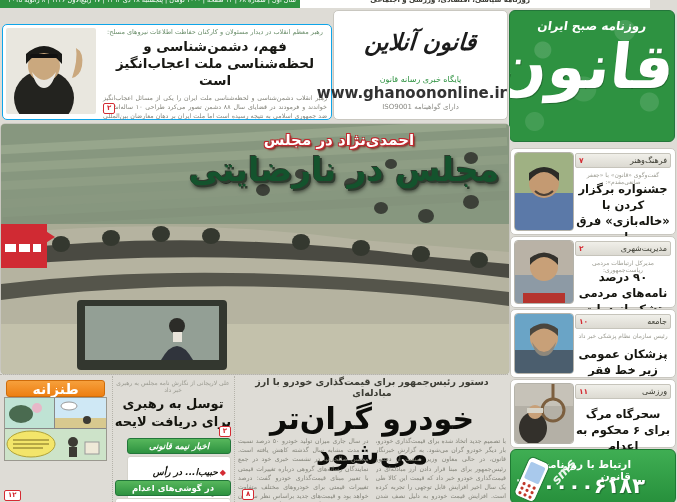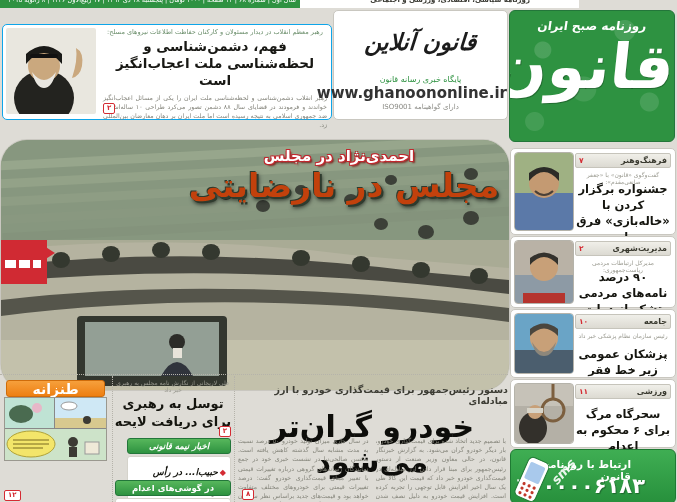--- a/index.html
+++ b/index.html
@@ -1,21 +1,21 @@
 <!DOCTYPE html>
 <html lang="fa" dir="rtl"><head>
 <meta charset="utf-8">
 <style>
   html,body{margin:0;padding:0;background:#888;}
   .page{position:relative;width:677px;height:502px;background:#dedcd6;overflow:hidden;
         font-family:"DejaVu Sans",sans-serif;direction:rtl;margin:0 auto;}
   .abs{position:absolute;}
   .box{background:#fff;border:1px solid #c9c7c0;border-radius:5px;}
   
-  .topbar{left:0;top:0;width:579px;height:8px;overflow:hidden;background:#fff;}
+  .topbar{left:0;top:0;width:642px;height:8px;overflow:hidden;background:#fff;padding-left:8px;}
   .topbar-green{position:absolute;left:0;top:0;width:300px;height:8px;background:#2e9241;}
   .topbar-details{position:absolute;left:4px;top:-4px;width:292px;color:#fff;font-size:6.5px;
         white-space:nowrap;overflow:hidden;}
   .topbar-slogan{position:absolute;left:310px;top:-4px;width:220px;color:#3a3a33;font-size:7px;
         font-weight:bold;white-space:nowrap;direction:rtl;}
   
   .leader{left:2px;top:24px;width:328px;height:94px;border:1px solid #0ea5e9;}
   .leader-photo{position:absolute;right:auto;left:3px;top:3px;width:90px;height:86px;
         border-radius:2px;overflow:hidden;}
   .leader-text{position:absolute;right:4px;top:3px;left:100px;}
@@ -40,52 +40,52 @@
           radial-gradient(circle at 70% 15%, rgba(255,255,255,.12) 0 10px, transparent 11px),
           radial-gradient(circle at 45% 60%, rgba(255,255,255,.10) 0 12px, transparent 13px),
           radial-gradient(circle at 85% 70%, rgba(255,255,255,.12) 0 9px, transparent 10px),
           radial-gradient(circle at 15% 85%, rgba(255,255,255,.10) 0 9px, transparent 10px),
           #2e9241;
         border:1px solid #23763a;color:#fff;text-align:center;overflow:hidden;}
   .masthead-tagline{font-size:12px;font-weight:bold;margin-top:8px;transform:skewX(-8deg);}
   .masthead-title{font-size:62px;font-weight:bold;line-height:64px;margin-top:2px;
         transform:skewX(-6deg);text-shadow:1px 1px 0 rgba(0,0,0,.25);}
   
-  .mainphoto{left:0;top:139px;width:508px;height:250px;overflow:hidden;border-radius:27px;}
+  .mainphoto{left:0;top:123px;width:508px;height:250px;overflow:hidden;}
   .story-kicker{position:absolute;top:7px;right:40px;width:260px;text-align:center;
         color:#fff;font-weight:bold;font-size:15px;
         text-shadow:1px 1px 0 #c1272d,-1px -1px 0 #c1272d,1px -1px 0 #c1272d,-1px 1px 0 #c1272d,2px 2px 2px rgba(120,0,0,.8);}
   .story-headline{position:absolute;top:26px;right:0;width:330px;text-align:center;
-        color:#c2410c;font-weight:bold;font-size:33px;
+        color:#14532d;font-weight:bold;font-size:33px;
         text-shadow:2px 2px 0 #2e3b2e,-1px -1px 0 #2e3b2e,2px 3px 4px rgba(0,0,0,.7);}
   
   .card{left:510px;width:164px;}
   .card-head{position:absolute;top:4px;right:4px;left:64px;height:13px;border-radius:2px;
         background:linear-gradient(#f0efe9,#dcdad2);border:1px solid #c6c4bb;
         display:flex;align-items:center;justify-content:space-between;padding:0 3px;}
-  .card-sec{font-size:8px;font-weight:bold;color:#3a3a30;}
+  .card-sec{font-size:8px;font-weight:normal;color:#3a3a30;}
   .card-num{font-size:7.5px;font-weight:bold;color:#d42b33;}
   .card-kick{position:absolute;top:22px;right:4px;left:64px;font-size:6px;color:#9a9a90;
         text-align:center;}
   .card-hl{position:absolute;top:32px;right:4px;left:64px;font-size:11.5px;font-weight:bold;
         color:#15150f;text-align:center;line-height:16px;}
   .card-photo{position:absolute;left:3px;top:3px;bottom:3px;width:58px;border-radius:4px;
         overflow:hidden;border:1px solid #b5b3aa;}
   
   .sms{left:510px;top:449px;width:164px;height:53px;border-radius:6px;
         background:linear-gradient(#3fae53,#27903c);border:1px solid #1f7a33;overflow:hidden;}
   .sms-label{position:absolute;top:8px;right:44px;color:#fff;font-weight:bold;font-size:10.5px;}
   .sms-number{position:absolute;top:24px;right:30px;left:40px;color:#fff;font-weight:bold;
         font-size:21px;text-align:center;letter-spacing:1px;text-shadow:1px 1px 1px rgba(0,0,0,.3);}
   .sms-sms{position:absolute;top:14px;left:38px;color:#fff;font-size:13px;font-style:italic;
         transform:rotate(-48deg);font-weight:bold;opacity:.9;}
   
   .bottom-rule{left:0;top:374px;width:508px;border-top:1px dotted #b5b3aa;}
   .car{left:236px;top:376px;width:272px;height:126px;}
-  .car-kicker{font-size:9.5px;font-weight:bold;color:#3c3c34;margin-top:8px;}
+  .car-kicker{font-size:9.5px;font-weight:bold;color:#3c3c34;text-align:center;margin-top:0;}
   .car-hl{font-size:30px;font-weight:bold;color:#0d0d0a;text-align:center;margin-top:3px;
         letter-spacing:-1px;}
   .car-cols{position:absolute;top:60px;right:2px;left:2px;bottom:0;display:flex;gap:7px;}
   .car-col{flex:1;font-size:6.2px;color:#84847a;text-align:justify;line-height:9.2px;overflow:hidden;}
   .car-badge{position:absolute;left:6px;bottom:2px;}
   .vsep{border-left:1px dotted #b5b3aa;top:376px;height:126px;width:0;}
   .budget{left:113px;top:376px;width:120px;height:126px;}
   .budget-kicker{font-size:6px;color:#9a9a90;text-align:center;margin-top:3px;}
   .budget-hl{font-size:13px;font-weight:bold;color:#15150f;text-align:center;line-height:18px;
         margin-top:2px;}

